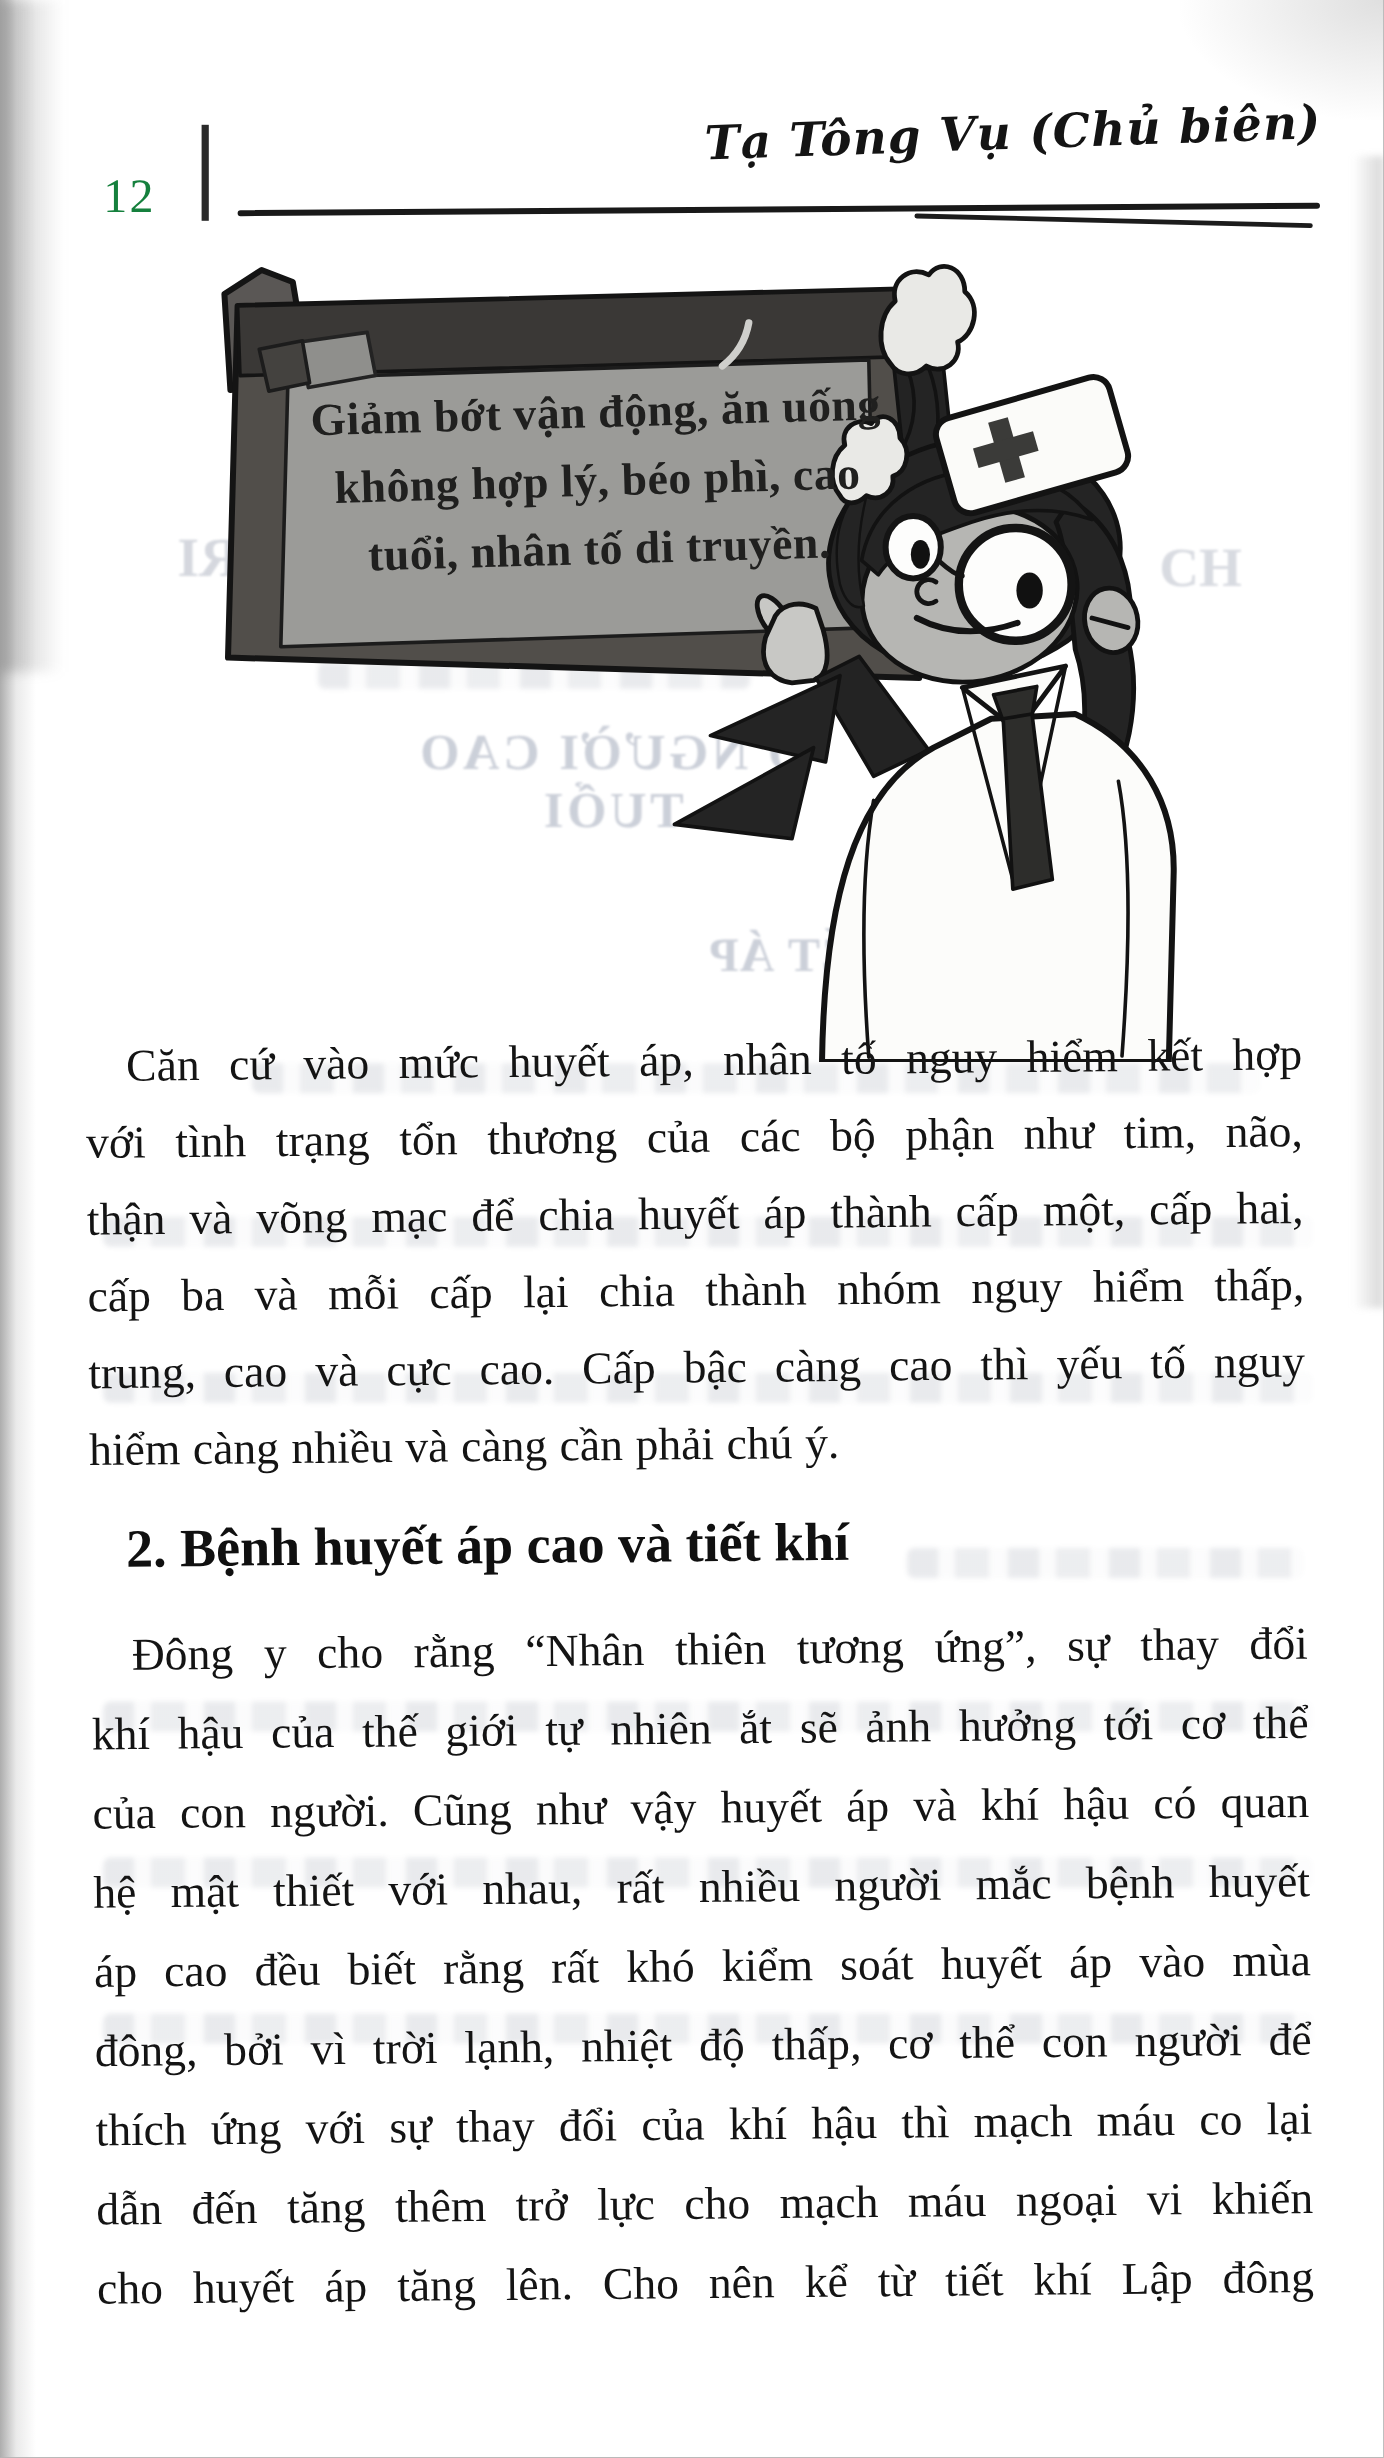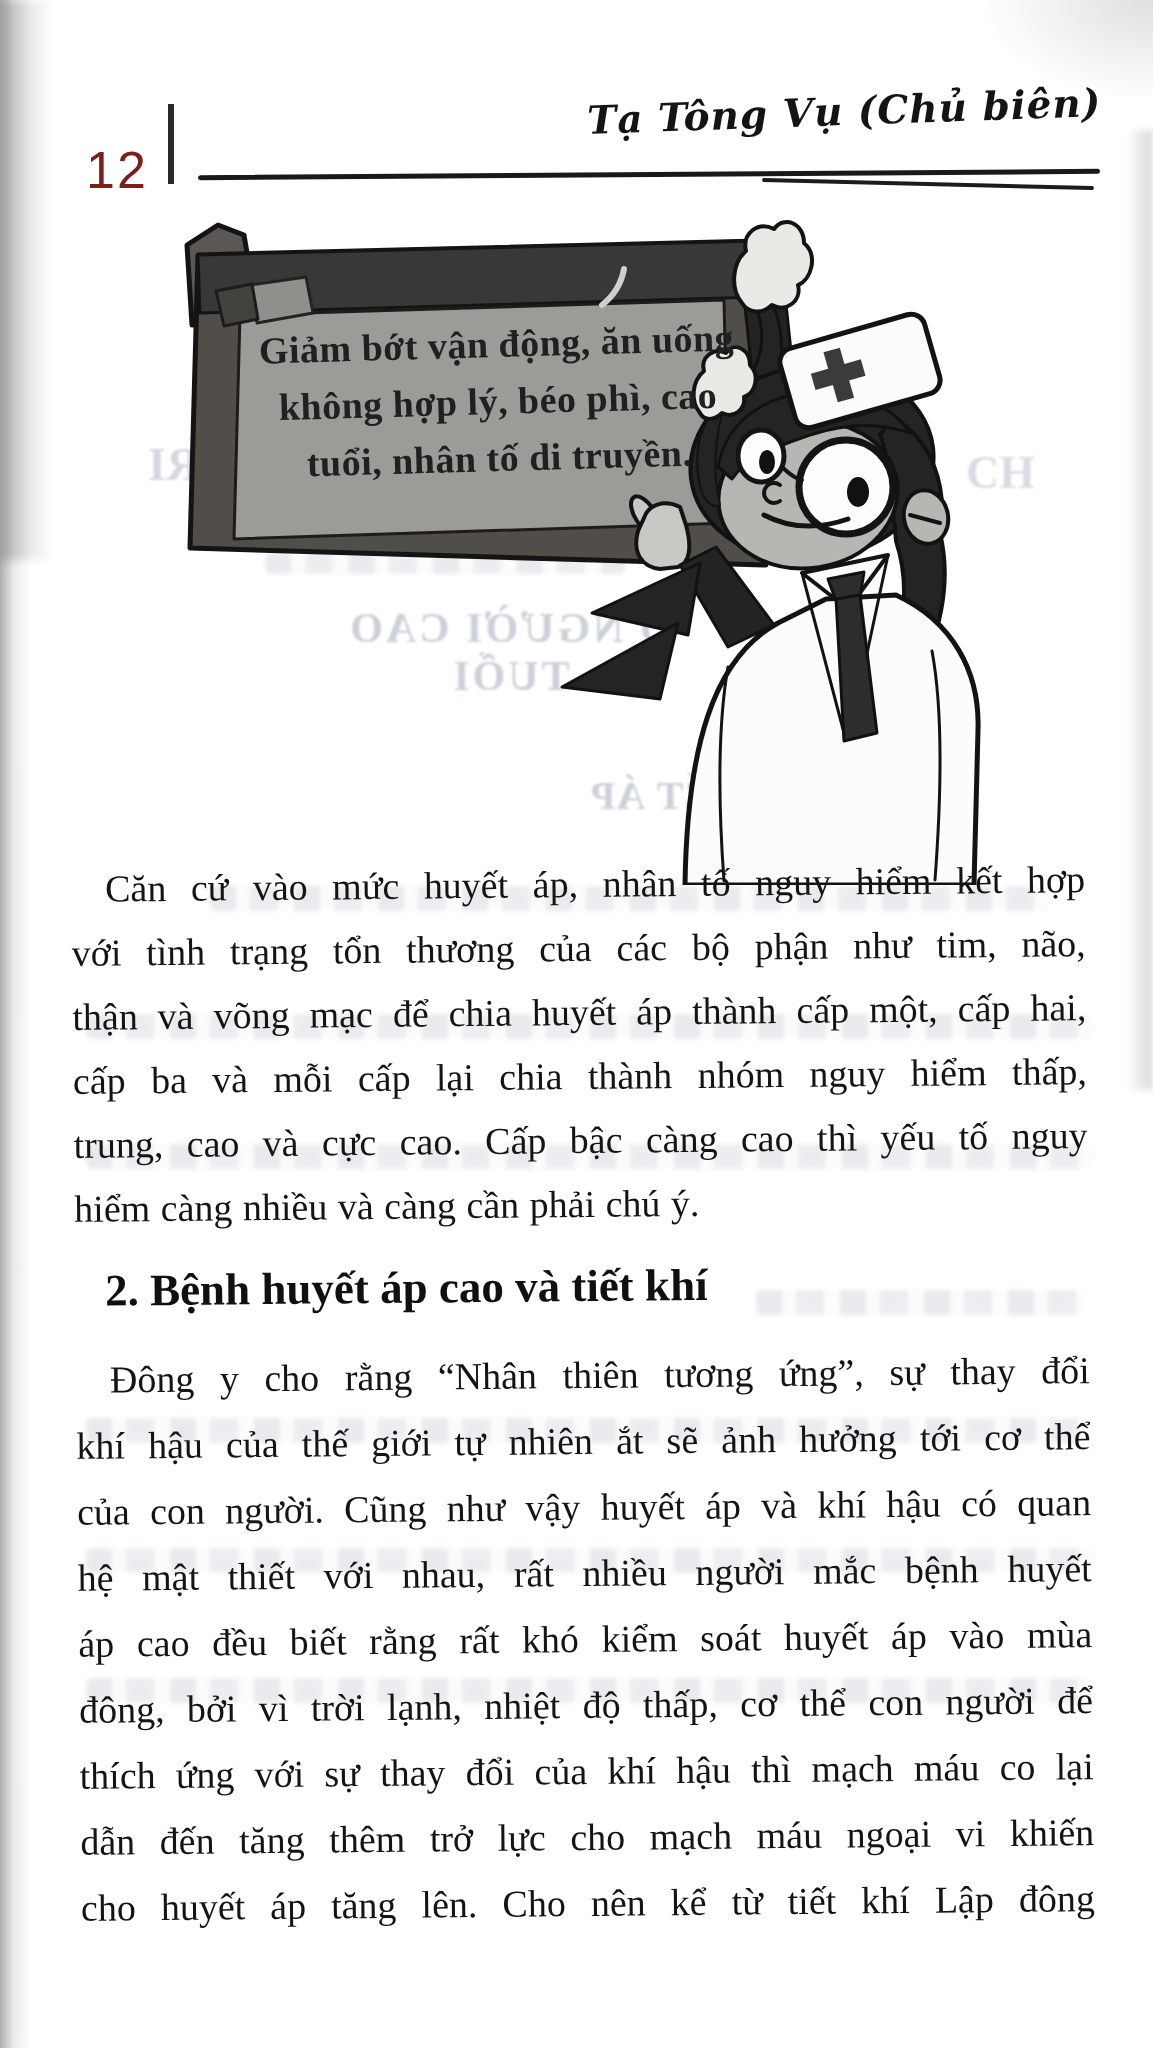--- a/index.html
+++ b/index.html
@@ -12,22 +12,22 @@
   .edge-left { position:absolute; left:0; top:0; width:30px; height:100%; z-index:0;
     background:linear-gradient(90deg, rgba(105,105,105,.55), rgba(150,150,150,.20) 45%, rgba(255,255,255,0)); }
   .edge-left-top { position:absolute; left:0; top:0; width:52px; height:560px; z-index:0;
     background:linear-gradient(90deg, rgba(95,95,95,.35), rgba(255,255,255,0)); filter:blur(5px); }
   .edge-right { position:absolute; right:0; top:130px; width:26px; height:960px; z-index:0;
     background:linear-gradient(270deg, rgba(130,130,130,.32), rgba(255,255,255,0)); filter:blur(3px); }
   .corner-tr { position:absolute; right:0; top:0; width:170px; height:100px; z-index:0;
     background:radial-gradient(ellipse at top right, rgba(140,140,140,.28), rgba(255,255,255,0) 72%); }
 
   
-  .pagenum { position:absolute; left:86px; top:140px; font-size:52px; letter-spacing:2px;
-    font-family:Liberation Sans, sans-serif; color:#7f1d1d; }
+  .pagenum { position:absolute; left:86px; top:140px; font-size:40px; letter-spacing:2px;
+    font-family:Liberation Serif, serif; color:#15803d; }
   .head-bar { position:absolute; left:168px; top:104px; width:6px; height:80px; background:#2a2a2a; }
   .running-head { position:absolute; right:52px; top:88px; font-size:39px; font-style:italic; font-weight:bold;
     font-family:"DejaVu Serif","Liberation Serif",serif; color:#141414; transform:rotate(-2deg); letter-spacing:1px; }
   .head-rule { position:absolute; left:198px; top:172px; width:902px; height:5px; background:#191919;
     transform:rotate(-0.4deg); border-radius:3px; }
   .head-rule2 { position:absolute; left:762px; top:182px; width:332px; height:4px; background:#1c1c1c;
     transform:rotate(1.4deg); border-radius:2px; }
 
   
   .illus { position:absolute; left:140px; top:185px; width:1000px; height:700px; z-index:2; }

